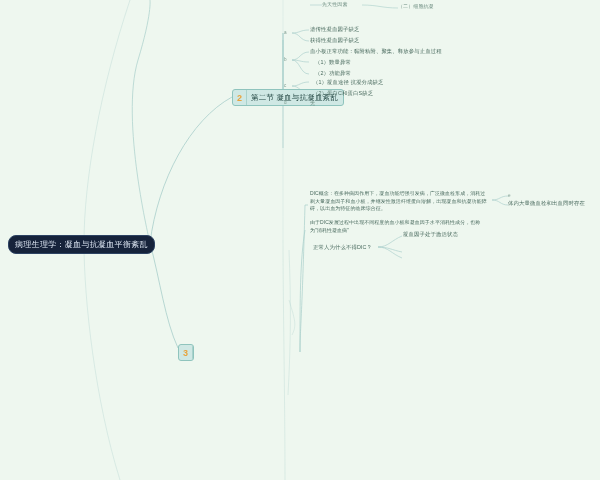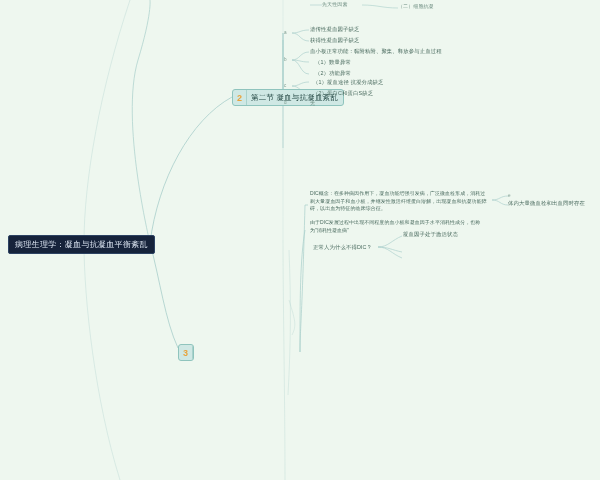--- a/index.html
+++ b/index.html
@@ -16,21 +16,21 @@
   .node{position:absolute;white-space:nowrap;}
 
   
   .root{
     background:#16233b;
     border:1px solid #2d4363;
     color:#dfe8f5;
     font-size:8px;
     line-height:11px;
     padding:3px 6px;
-    border-radius:2px;
+    border-radius:8px;
     letter-spacing:.3px;
   }
 
   
   .chapter{
     display:flex;align-items:stretch;
     background:#cfe8e4;
     border:1px solid #8fc4bd;
     border-radius:3px;
     overflow:hidden;

